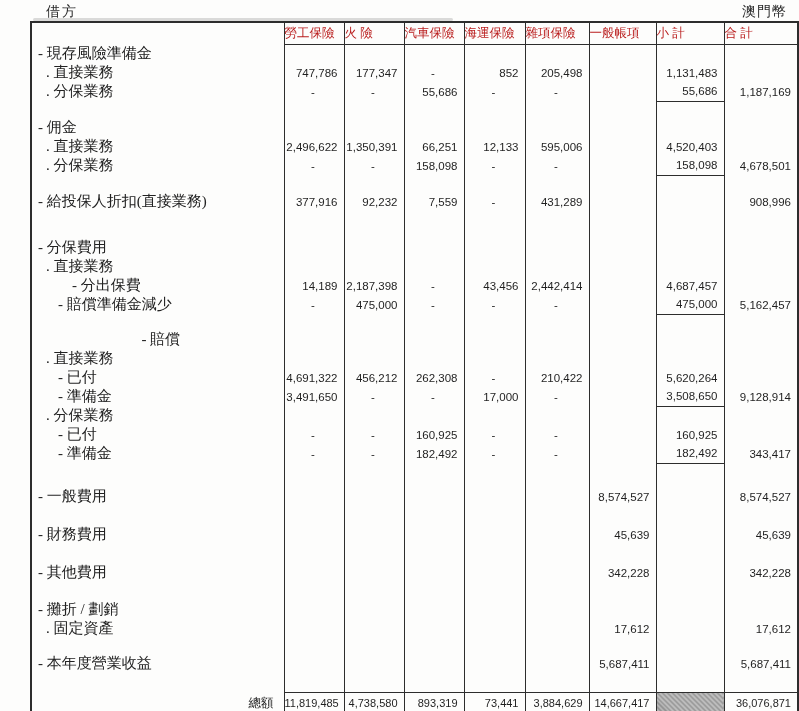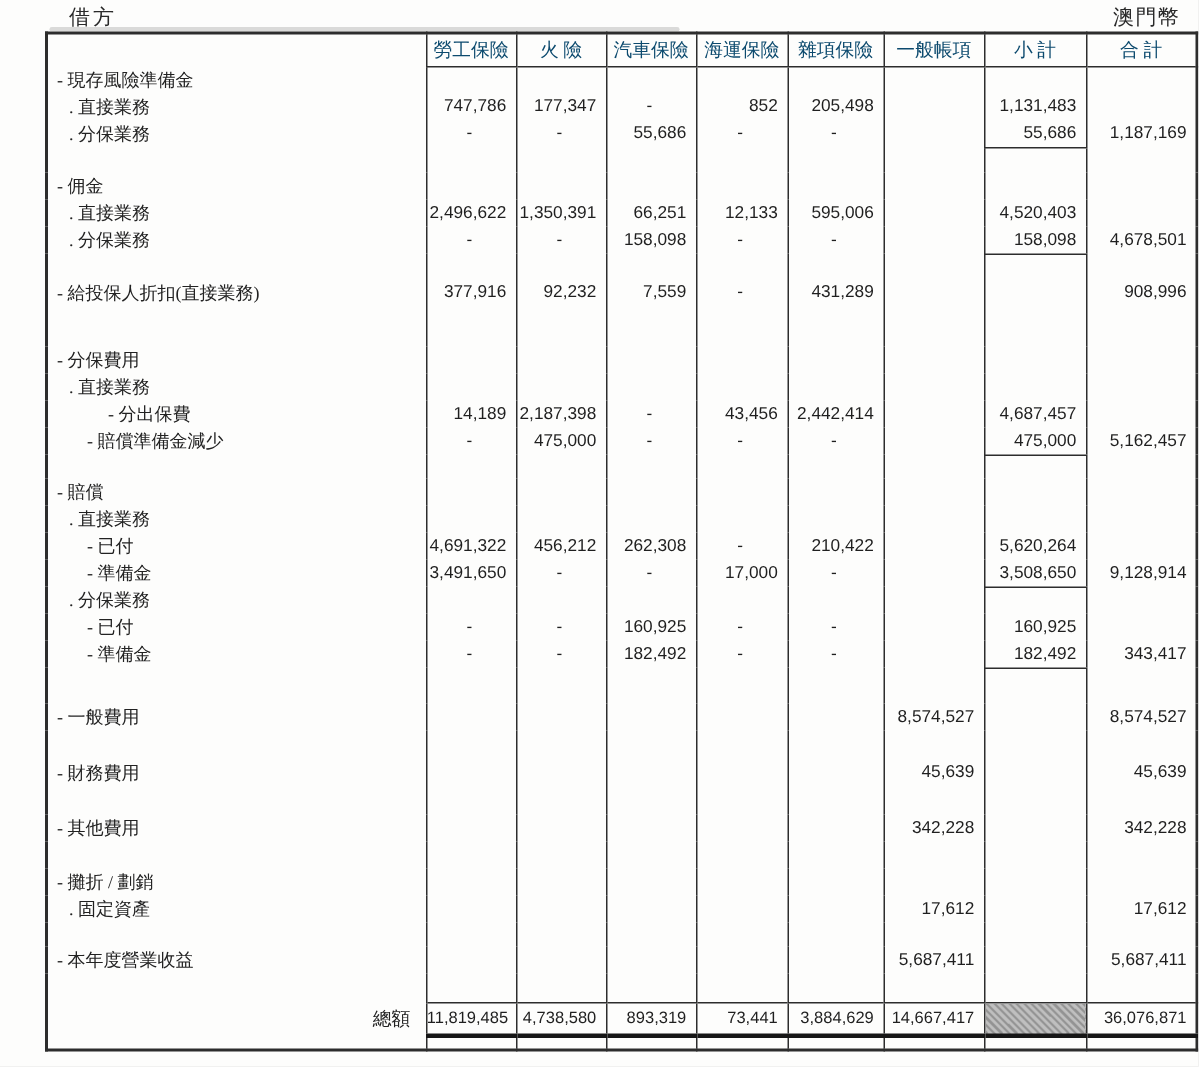--- a/index.html
+++ b/index.html
@@ -22,27 +22,27 @@
   table.ledger {
     position:absolute; left:30px; top:21px;
     width:767px;
     border-collapse:collapse;
     table-layout:fixed;
     background:#fdfdfc;
     border:2px solid #2d2d2d;
   }
   table.ledger th, table.ledger td { overflow:hidden; white-space:nowrap; vertical-align:middle; }
   th.colhead {
-    font-weight:normal; font-size:12.5px; text-align:center;
+    font-weight:normal; font-size:12.5px; text-align:left;
     border-left:1px solid #2d2d2d; border-bottom:1px solid #2d2d2d;
-    height:22px; color:#0c4a6e;
+    height:22px; color:#b91c1c;
   }
   th.labelhead { border:none; }
   td.lbl {
-    font-size:12px; text-align:left; color:#222;
+    font-size:15px; text-align:left; color:#222;
   }
   td.num {
     border-left:1px solid #2d2d2d;
     font-family:"Liberation Sans", sans-serif;
     font-size:11.5px; text-align:right; padding-right:6px; color:#1f1f1f;
   }
   td.num.dash { text-align:center; padding-right:2px; }
   td.num.ul { border-bottom:1px solid #2d2d2d; }
   tr.r  { height:18px; }
   tr.total-row { height:22px; }
@@ -253,21 +253,21 @@
           <td class="num"></td>
           <td class="num"></td>
           <td class="num"></td>
           <td class="num"></td>
           <td class="num"></td>
           <td class="num"></td>
           <td class="num"></td>
           <td class="num"></td>
         </tr>
         <tr class="r">
-          <td class="lbl" style="padding-left: 6px;">- 賠償</td>
+          <td class="lbl" style="padding-left: 6px; text-align: center;">- 賠償</td>
           <td class="num"></td>
           <td class="num"></td>
           <td class="num"></td>
           <td class="num"></td>
           <td class="num"></td>
           <td class="num"></td>
           <td class="num"></td>
           <td class="num"></td>
         </tr>
         <tr class="r">

